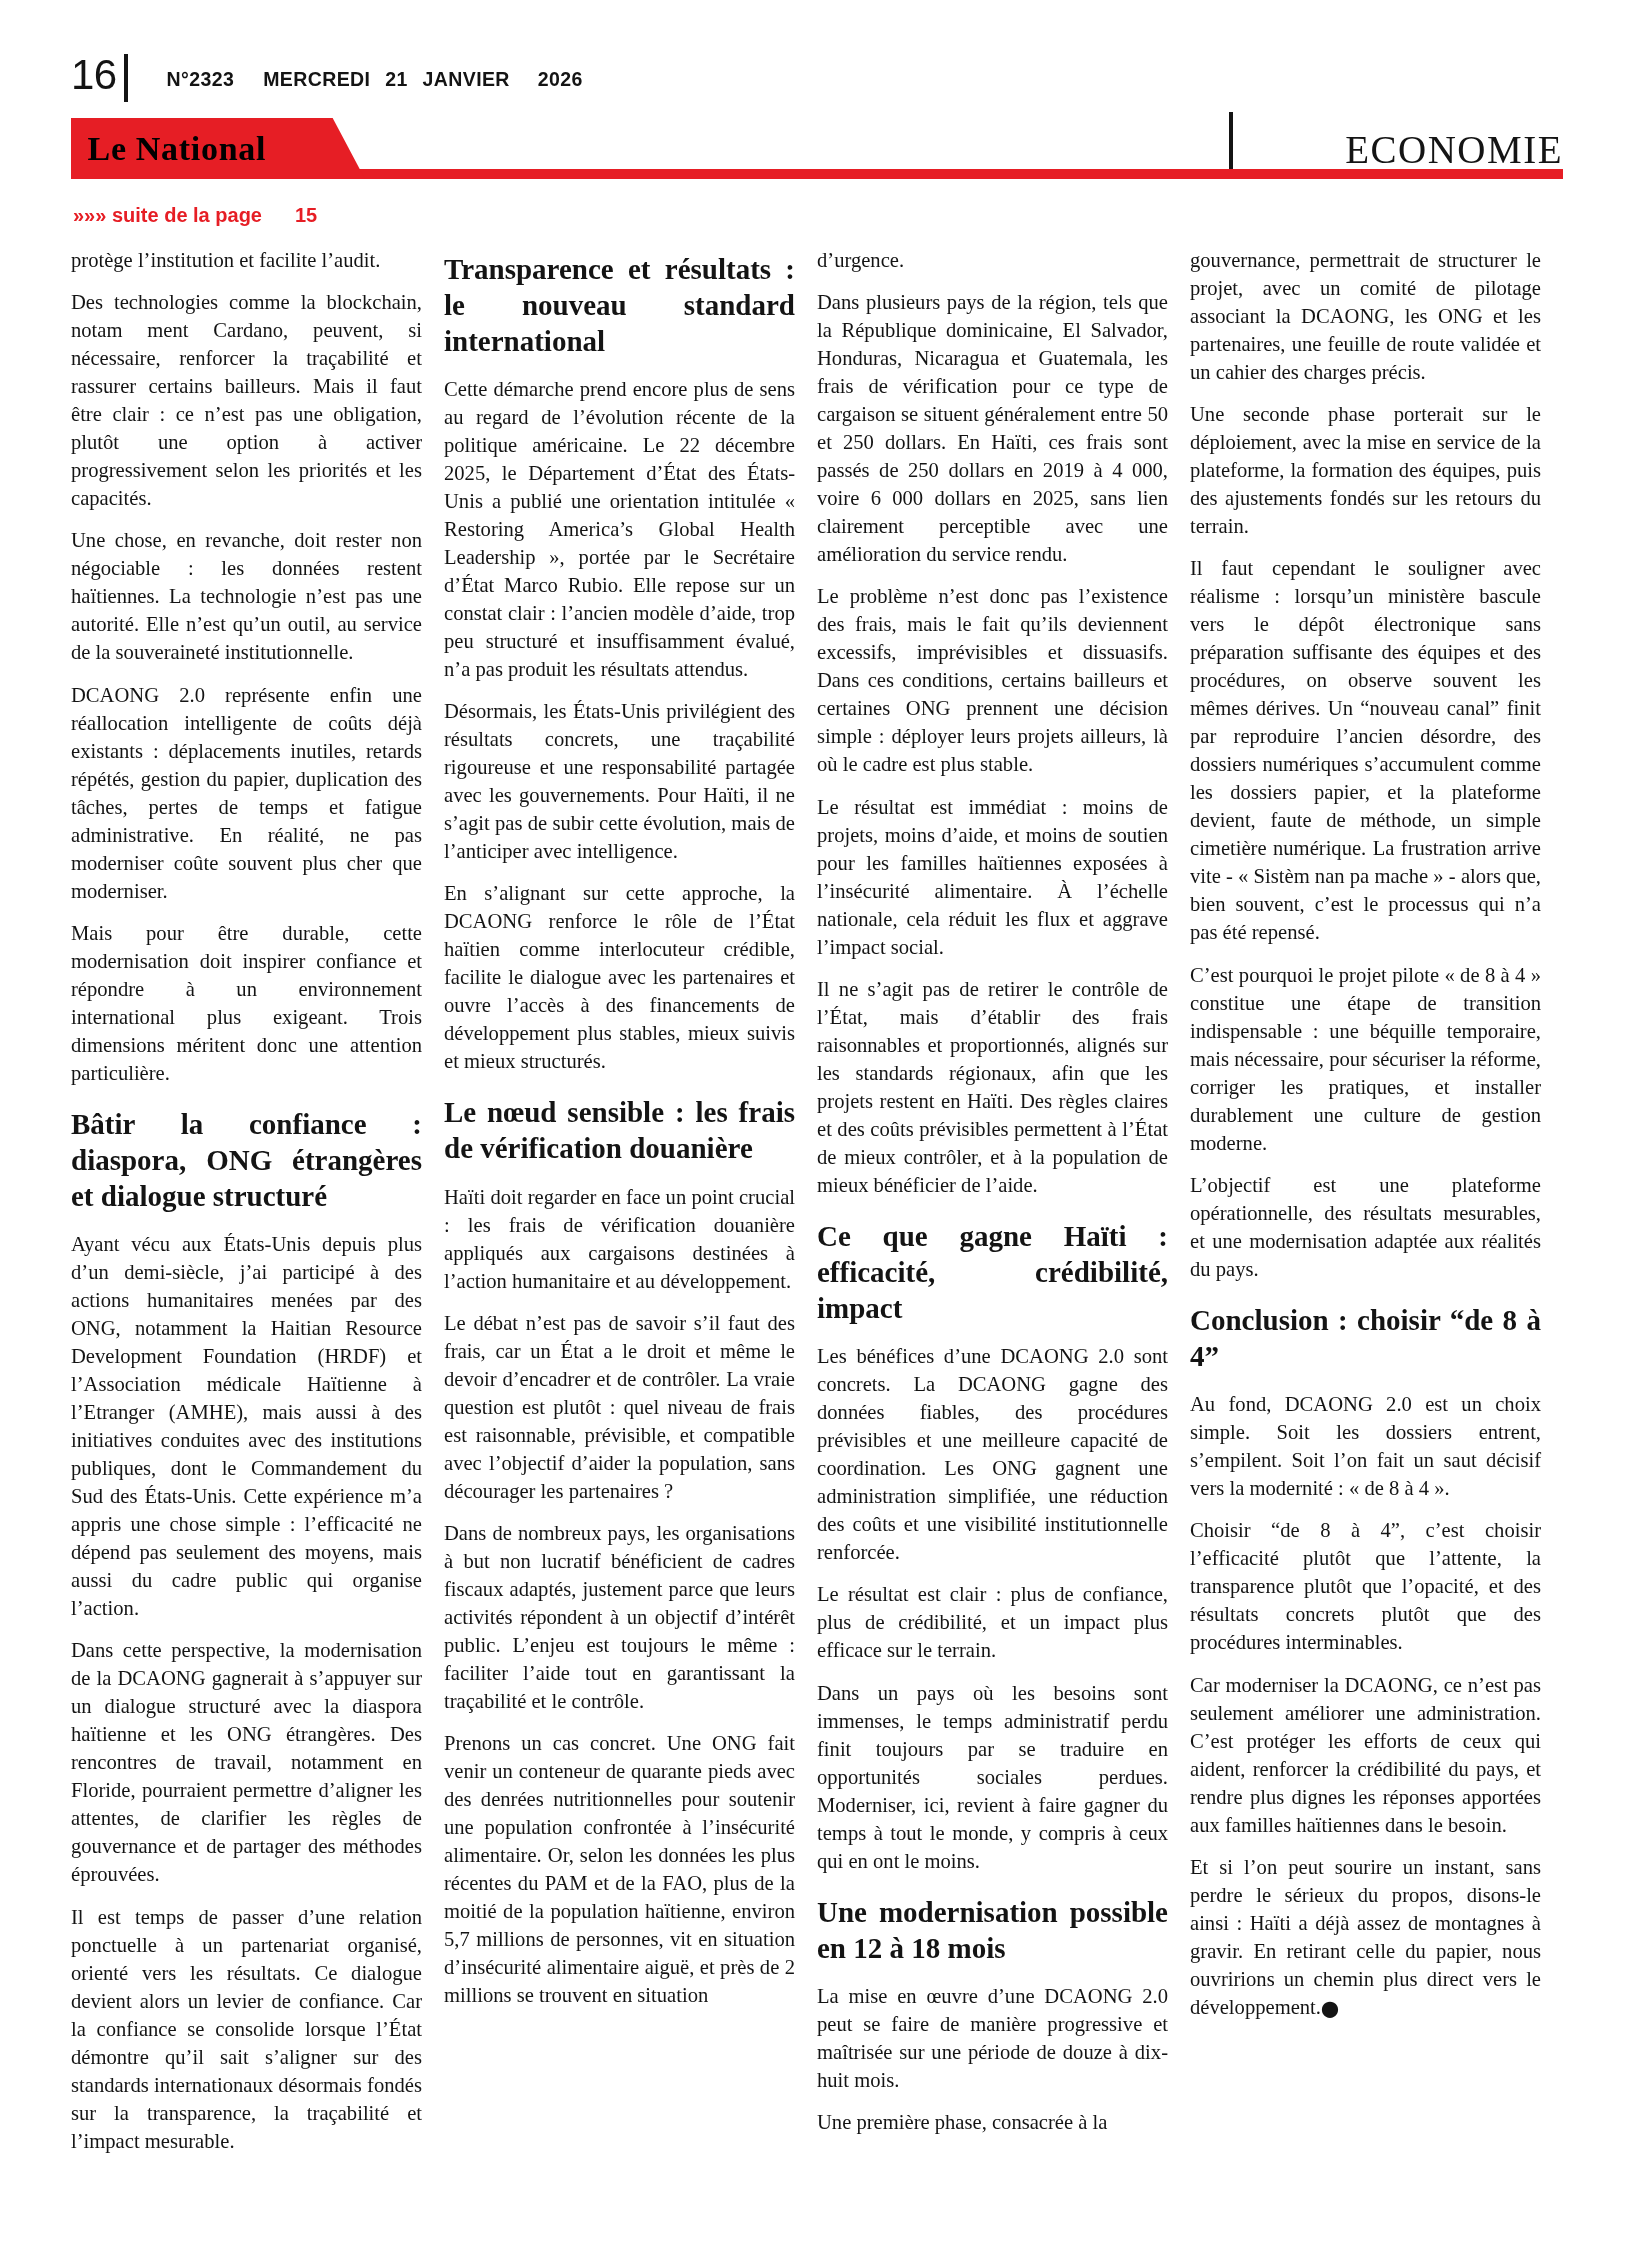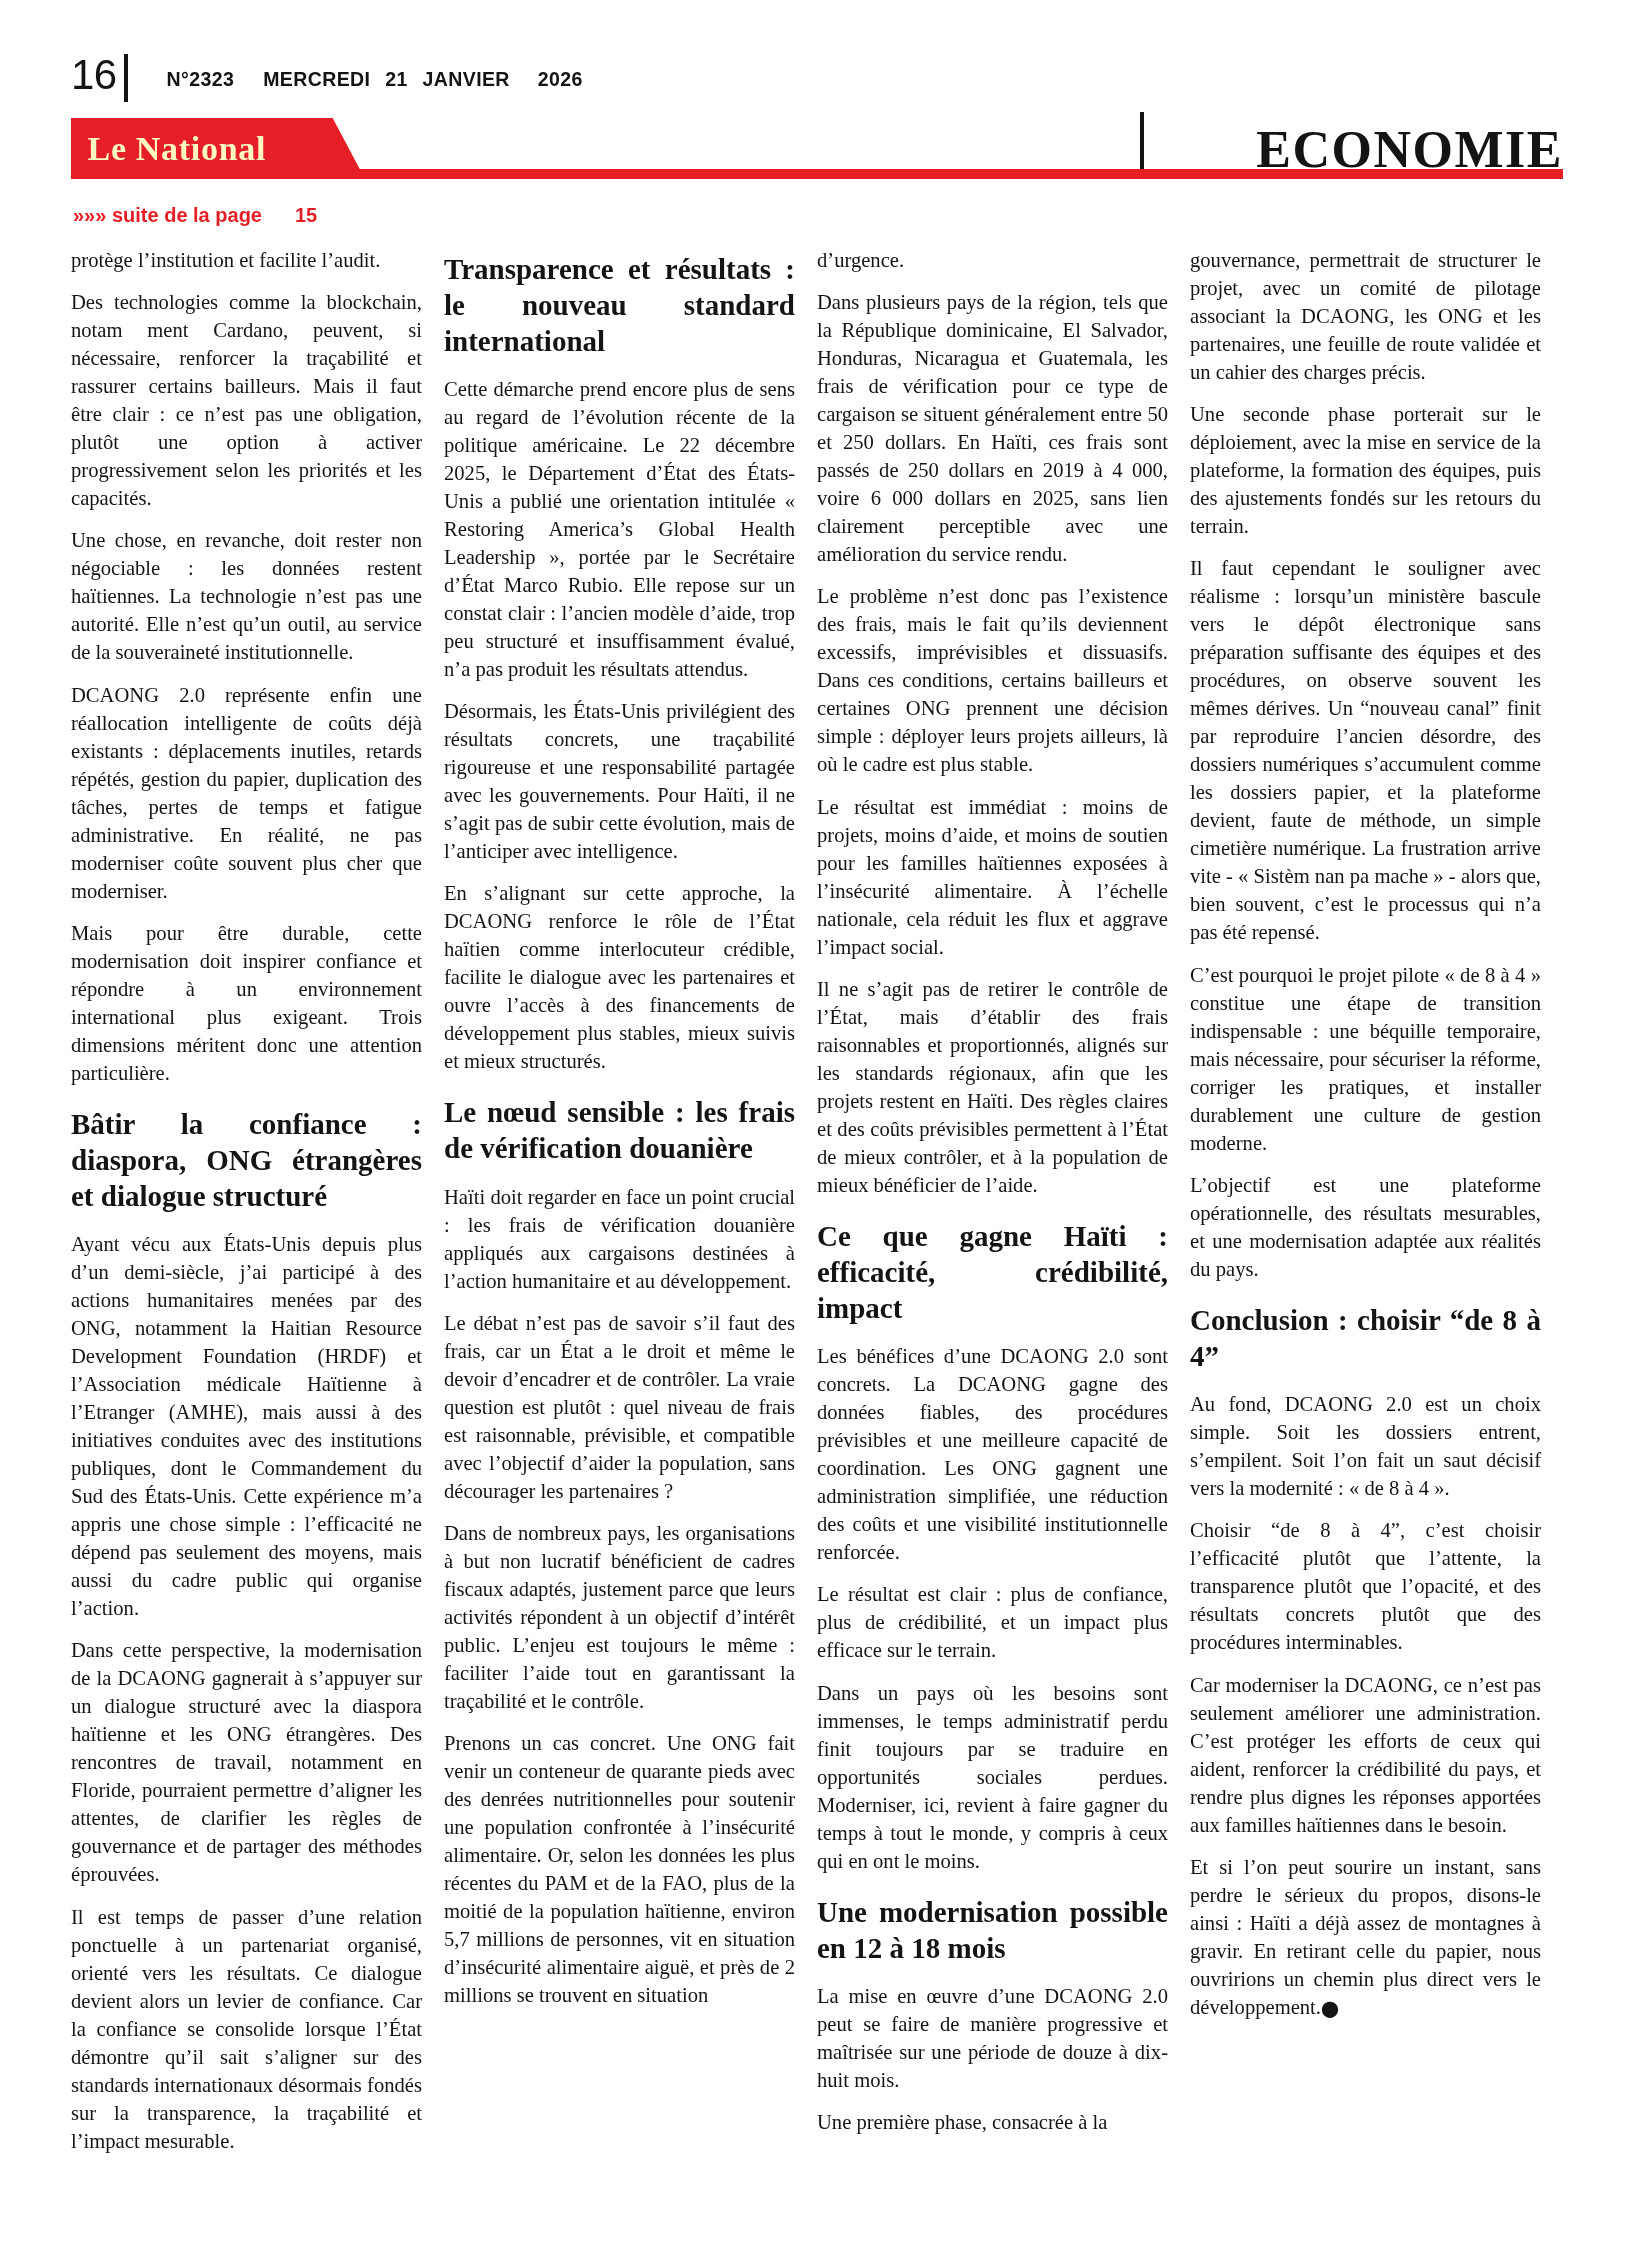--- a/index.html
+++ b/index.html
@@ -12,24 +12,24 @@
   .topline{position:absolute;top:54px;left:71px;width:1474px;display:flex;align-items:flex-start;}
   .pageno{font-family:"Liberation Sans",sans-serif;font-weight:400;font-size:42px;line-height:42px;letter-spacing:-0.7px;}
   .pagebar{display:inline-block;width:3.7px;height:48px;background:#141414;margin-left:7.5px;}
   .issueline{margin-left:39px;padding-top:13.5px;font-family:"Liberation Sans",sans-serif;font-weight:700;font-size:19.5px;letter-spacing:0.4px;display:flex;}
   .issueline .gap1{margin-left:29px;word-spacing:9px;}
   .issueline .gap2{margin-left:28px;}
   .banner{position:absolute;top:118px;left:71px;width:1492px;height:61px;}
   .banner-strip{position:absolute;left:0;bottom:0;width:100%;height:9.7px;background:var(--red);}
   .banner-left{position:absolute;left:0;top:0;width:294px;height:61px;background:var(--red);
     clip-path:polygon(0 0,89% 0,100% 100%,0 100%);display:flex;align-items:center;}
-  .masthead{color:#fef9c3;font-weight:700;font-size:34px;padding-left:16.5px;letter-spacing:0.7px;font-family:"Liberation Serif",serif;}
+  .masthead{color:#000000;font-weight:700;font-size:34px;padding-left:16.5px;letter-spacing:0.7px;font-family:"Liberation Serif",serif;}
   .section-right{position:absolute;right:0;bottom:9.7px;display:flex;align-items:flex-end;}
   .section-bar{width:4.5px;height:57px;background:#141414;margin-right:112px;}
-  .section-title{font-weight:700;font-size:52px;line-height:39px;letter-spacing:1.5px;font-family:"Liberation Serif",serif;}
+  .section-title{font-weight:400;font-size:39px;line-height:39px;letter-spacing:1.5px;font-family:"Liberation Serif",serif;}
   .continuation{position:absolute;top:204px;left:73px;color:var(--red);
     font-family:"Liberation Sans",sans-serif;font-size:20px;display:flex;font-weight:bold;}
   .continuation .cpage{margin-left:33px;}
   
   #columns{position:absolute;top:246px;left:71px;width:1470px;display:flex;gap:22px;}
   .col{flex:1 1 0;min-width:0;}
   .para{font-size:20.6px;line-height:28px;text-align:justify;margin:0 0 14.2px 0;}
   .sub{font-size:29px;line-height:36px;font-weight:700;text-align:justify;margin:19px 0 16.5px 0;}
   .col .sub:first-child{margin-top:4.5px;}
   .endmark{font-size:.78em;line-height:0;vertical-align:baseline;}

